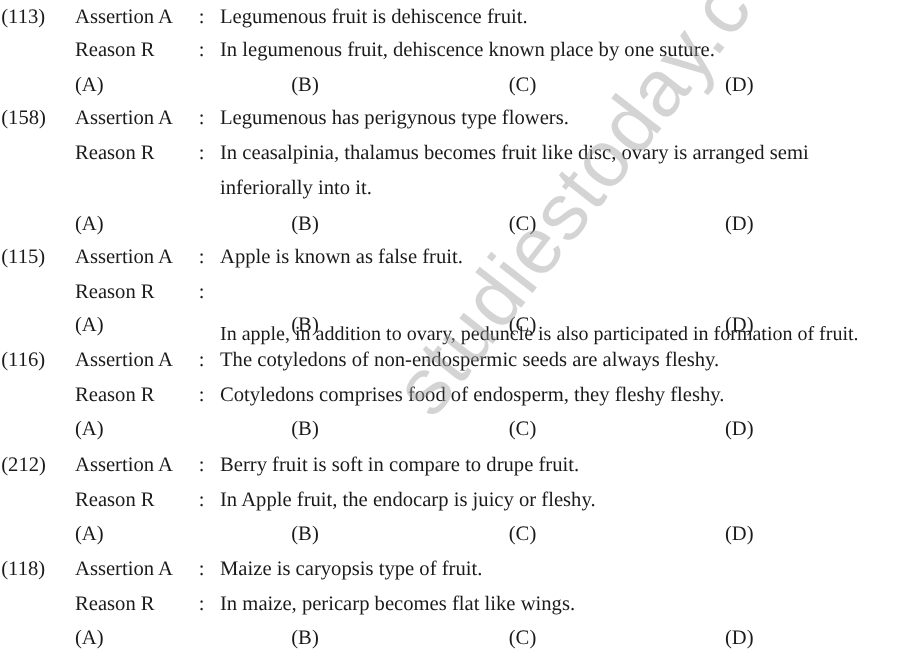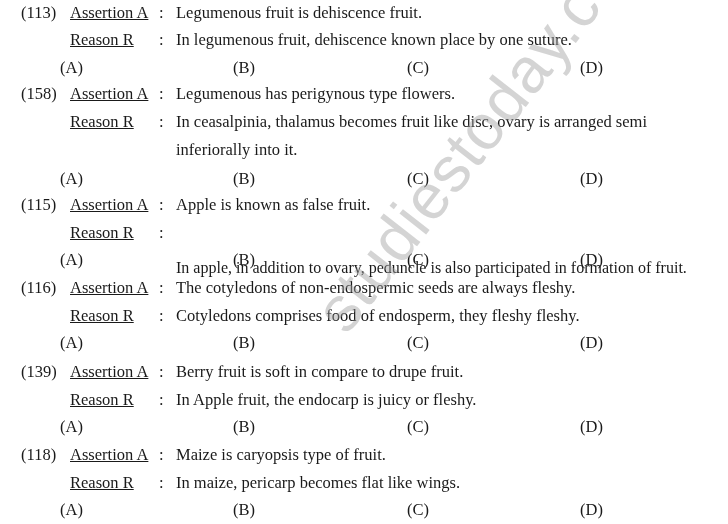--- a/index.html
+++ b/index.html
@@ -4,22 +4,22 @@
   <style>
     html, body { margin: 0; padding: 0; background: #ffffff; }
     body {
       width: 728px; height: 524px; position: relative; overflow: hidden;
       font-family: "Liberation Serif", "DejaVu Serif", serif;
       color: #1a1a1a;
       font-size: 16.5px;
     }
     .q { position: absolute; left: 0; width: 728px; }
     .line { position: absolute; left: 0; height: 22px; line-height: 22px; white-space: nowrap; }
-    .num { position: absolute; left: 21px; }
-    .lbl { position: absolute; left: 70px; text-decoration: underline; }
+    .num { position: absolute; left: 1px; }
+    .lbl { position: absolute; left: 60px; }
     .colon { position: absolute; left: 159px; }
     .txt { position: absolute; left: 176px; }
     .opt { position: absolute; }
     .opt.a { left: 60px; }
     .opt.b { left: 233px; }
     .opt.c { left: 407px; }
     .opt.d { left: 580px; }
     .watermark {
       position: absolute; left: 300px; top: 300px;
       font-family: "Liberation Sans", "DejaVu Sans", sans-serif;
@@ -110,21 +110,21 @@
   <div class="line" style="top:55px;">
     <span class="opt a">(A)</span>
     <span class="opt b">(B)</span>
     <span class="opt c">(C)</span>
     <span class="opt d">(D)</span>
   </div>
 </div>
 
 <div class="q" style="top:361px;">
   <div class="line" style="top:0px;">
-    <span class="num">(139)</span>
+    <span class="num">(212)</span>
     <span class="lbl">Assertion A</span>
     <span class="colon">:</span>
     <span class="txt">Berry fruit is soft in compare to drupe fruit.</span>
   </div>
   <div class="line" style="top:28px;">
     <span class="lbl">Reason R</span>
     <span class="colon">:</span>
     <span class="txt">In Apple fruit, the endocarp is juicy or fleshy.</span>
   </div>
   <div class="line" style="top:55px;">

